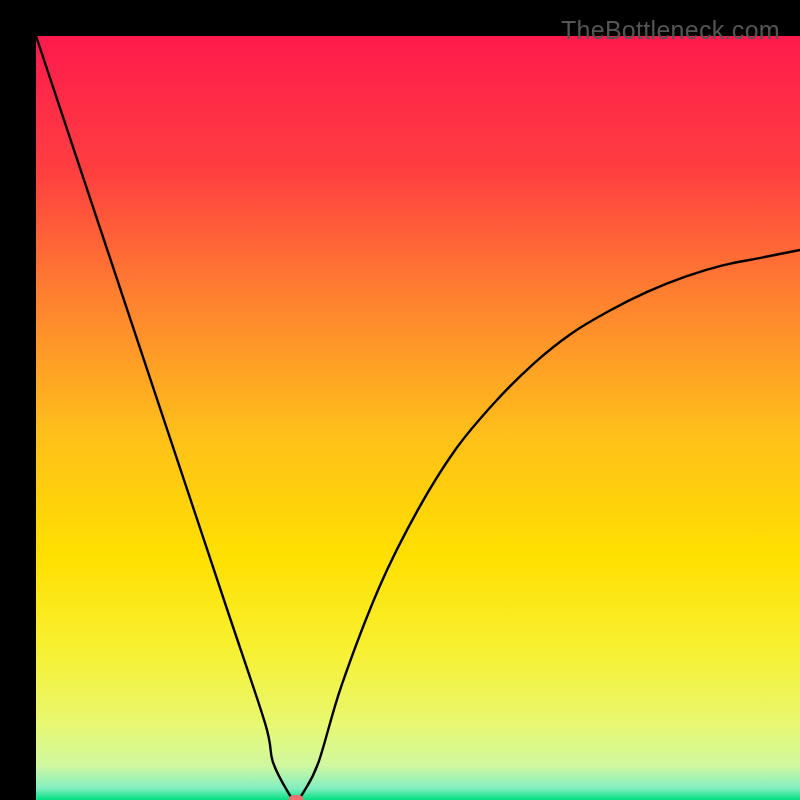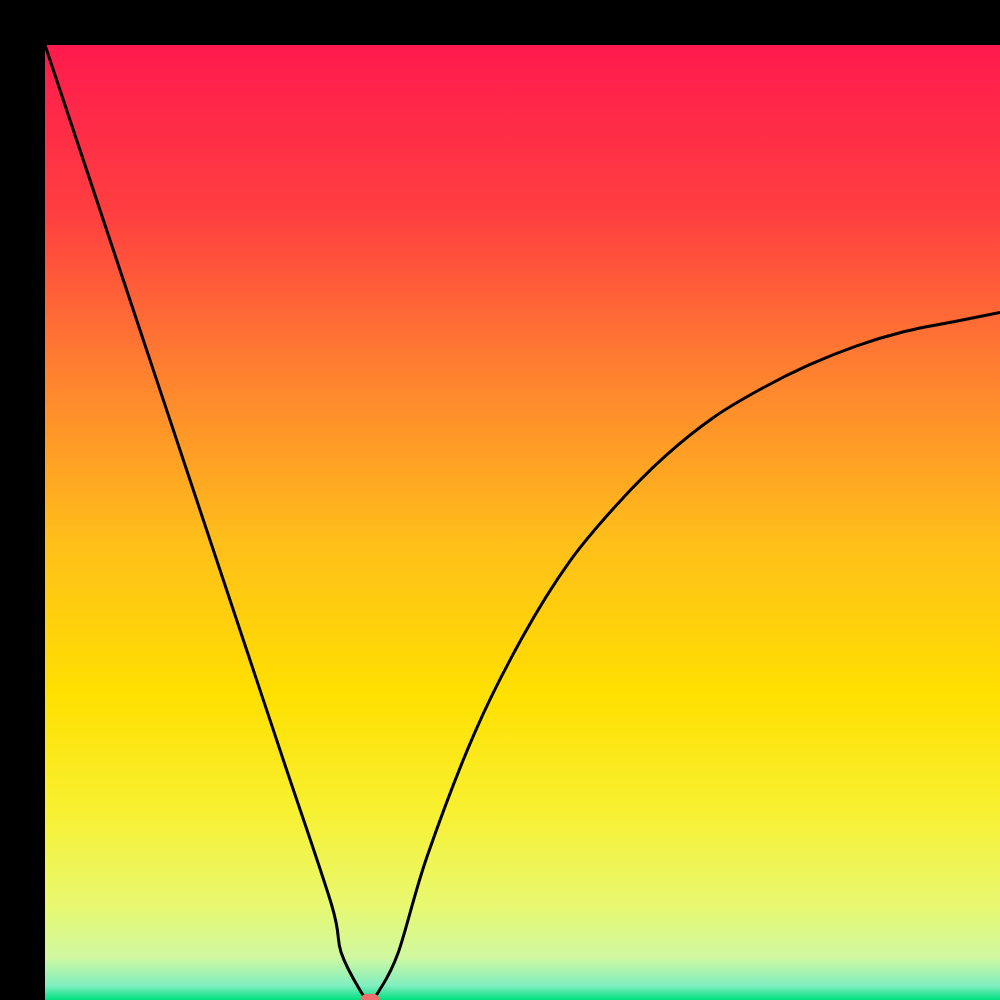--- a/index.html
+++ b/index.html
@@ -49,20 +49,21 @@
     border-radius: 5px;
     z-index: 40;
     transform: translate(-50%, -50%);
   }
 </style>
 </head>
 <body>
 
 <div class="frame">
 
+  <div class="watermark">TheBottleneck.com</div>
 
   <div class="plot">
     <svg id="chart-svg" width="764" height="764" viewBox="0 0 764 764">
       <defs>
         <linearGradient id="bg-grad" x1="0" y1="0" x2="0" y2="1">
             <stop offset="0%" stop-color="#ff1a4d"></stop>
             <stop offset="18%" stop-color="#ff4040"></stop>
             <stop offset="34%" stop-color="#ff8030"></stop>
             <stop offset="52%" stop-color="#ffbf1a"></stop>
             <stop offset="68%" stop-color="#ffe000"></stop>

